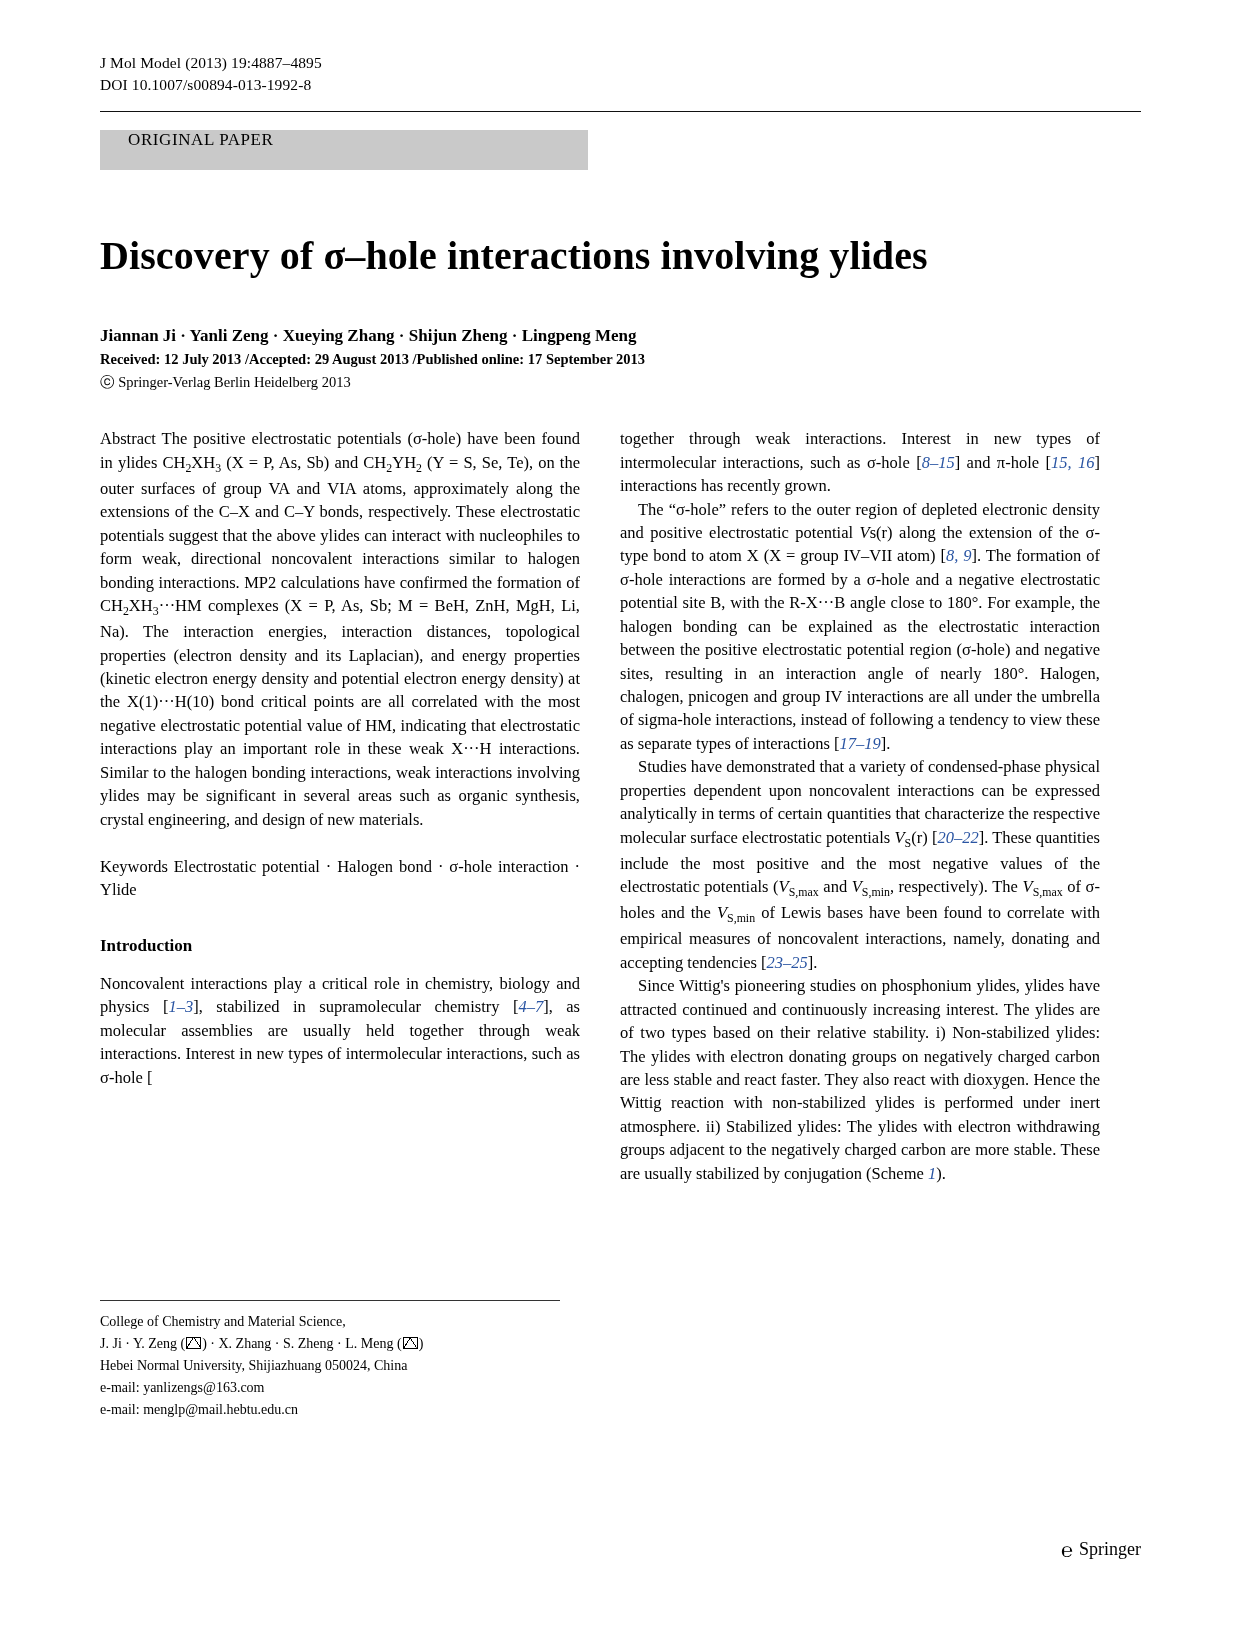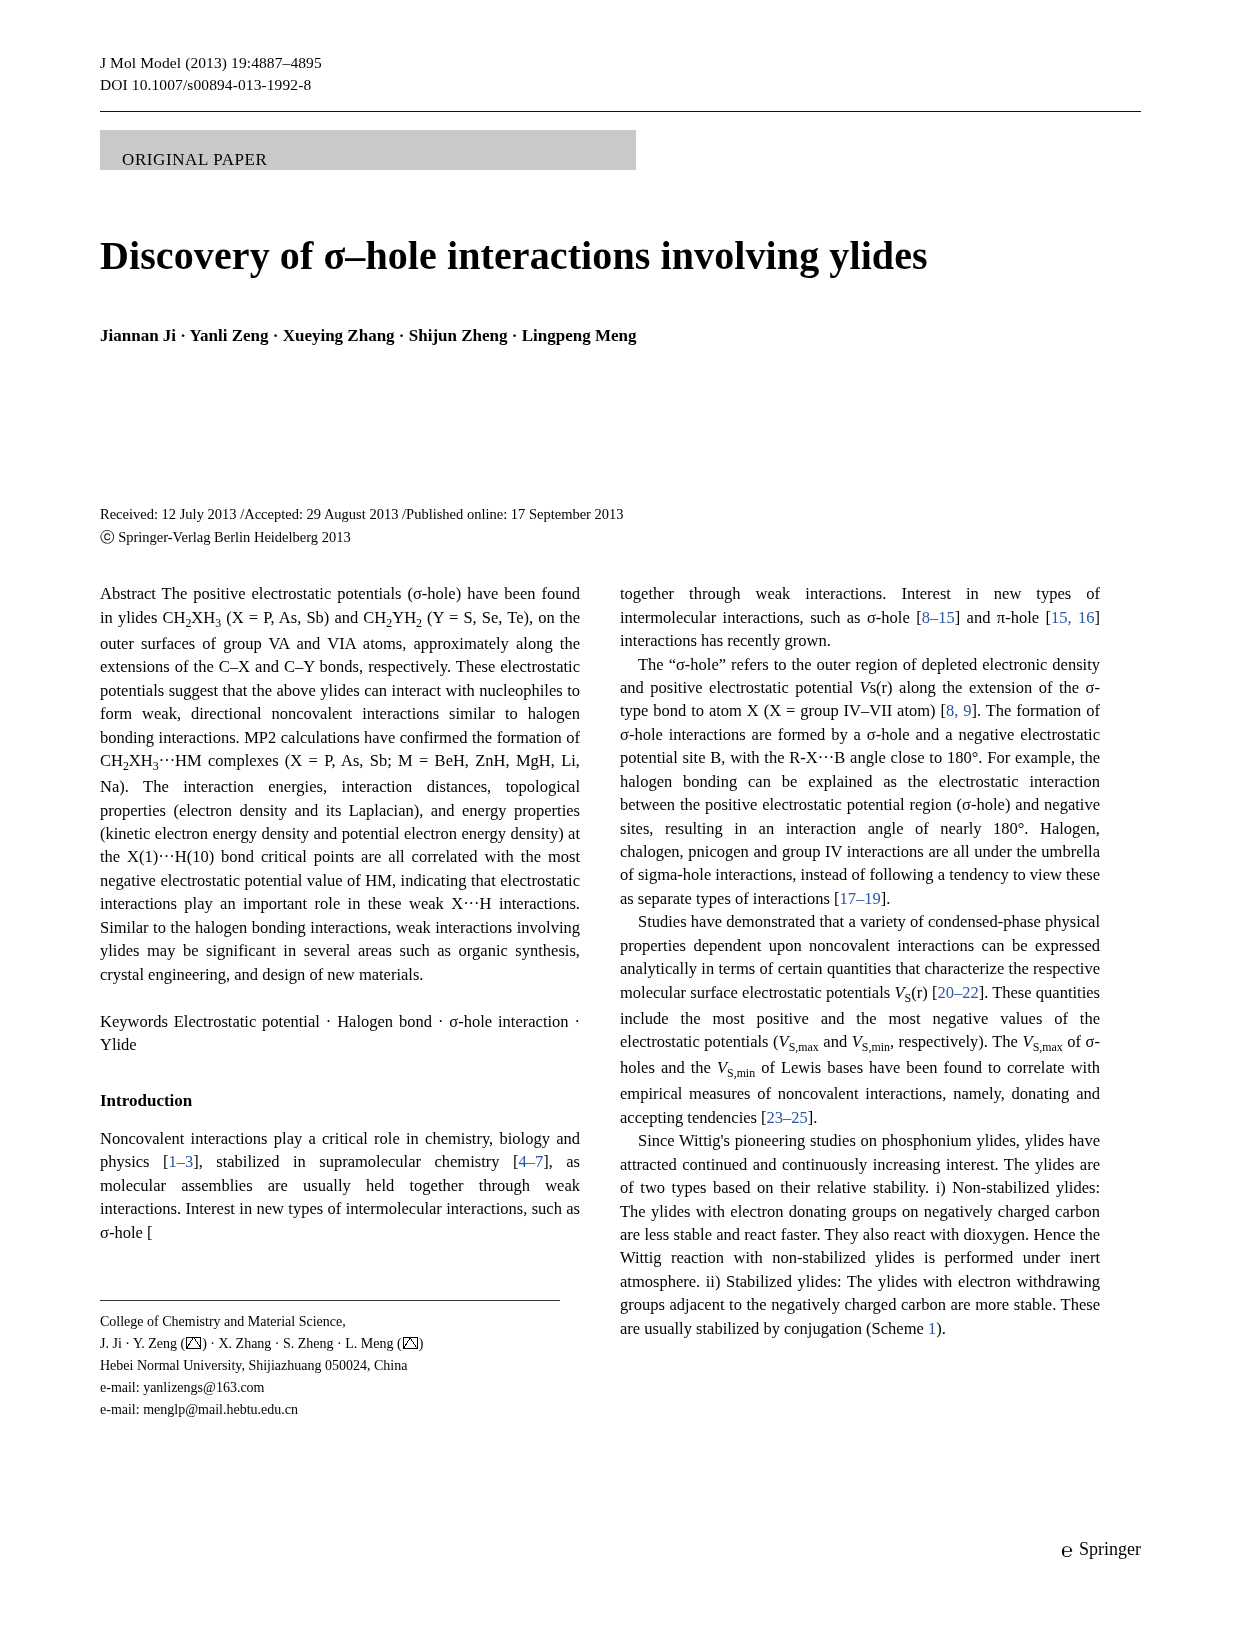--- a/index.html
+++ b/index.html
@@ -28,46 +28,46 @@
     letter-spacing: 0.1px;
   }
   .rule {
     border: 0;
     border-top: 1px solid #111;
     margin: 14px 0 0 0;
   }
   .paper-type {
     margin-top: 18px;
     background: #c9c9c9;
-    width: 536px;
+    width: 488px;
     height: 40px;
     display: flex;
-    align-items: flex-end;
-    padding-left: 22px;
+    align-items: flex-start;
+    padding-left: 28px;
     box-sizing: border-box;
     font-size: 17px;
     letter-spacing: 0.6px;
   }
   .title {
     margin-top: 62px;
     font-size: 40px;
     font-weight: bold;
     letter-spacing: 0.1px;
   }
   .authors {
     margin-top: 44px;
     font-size: 17px;
     font-weight: bold;
     line-height: 1.5;
     max-width: 680px;
   }
   .dates {
-    margin-top: 155px;
     font-size: 14.5px;
     line-height: 1.55;
+    font-weight: bold;
   }
   .copyright {
     font-size: 14.5px;
     line-height: 1.55;
   }
   .columns {
     margin-top: 34px;
     display: flex;
     gap: 40px;
   }
@@ -96,20 +96,21 @@
     font-weight: bold;
     font-size: 17px;
     text-indent: 0 !important;
   }
   .after-head {
     margin-top: 14px !important;
     text-indent: 0 !important;
   }
   .link {
     color: #2a55a3;
+    font-style: italic;
   }
   .footnote-wrap {
     position: absolute;
     left: 100px;
     top: 1300px;
     width: 480px;
   }
   .foot-rule {
     border: 0;
     border-top: 1px solid #333;

